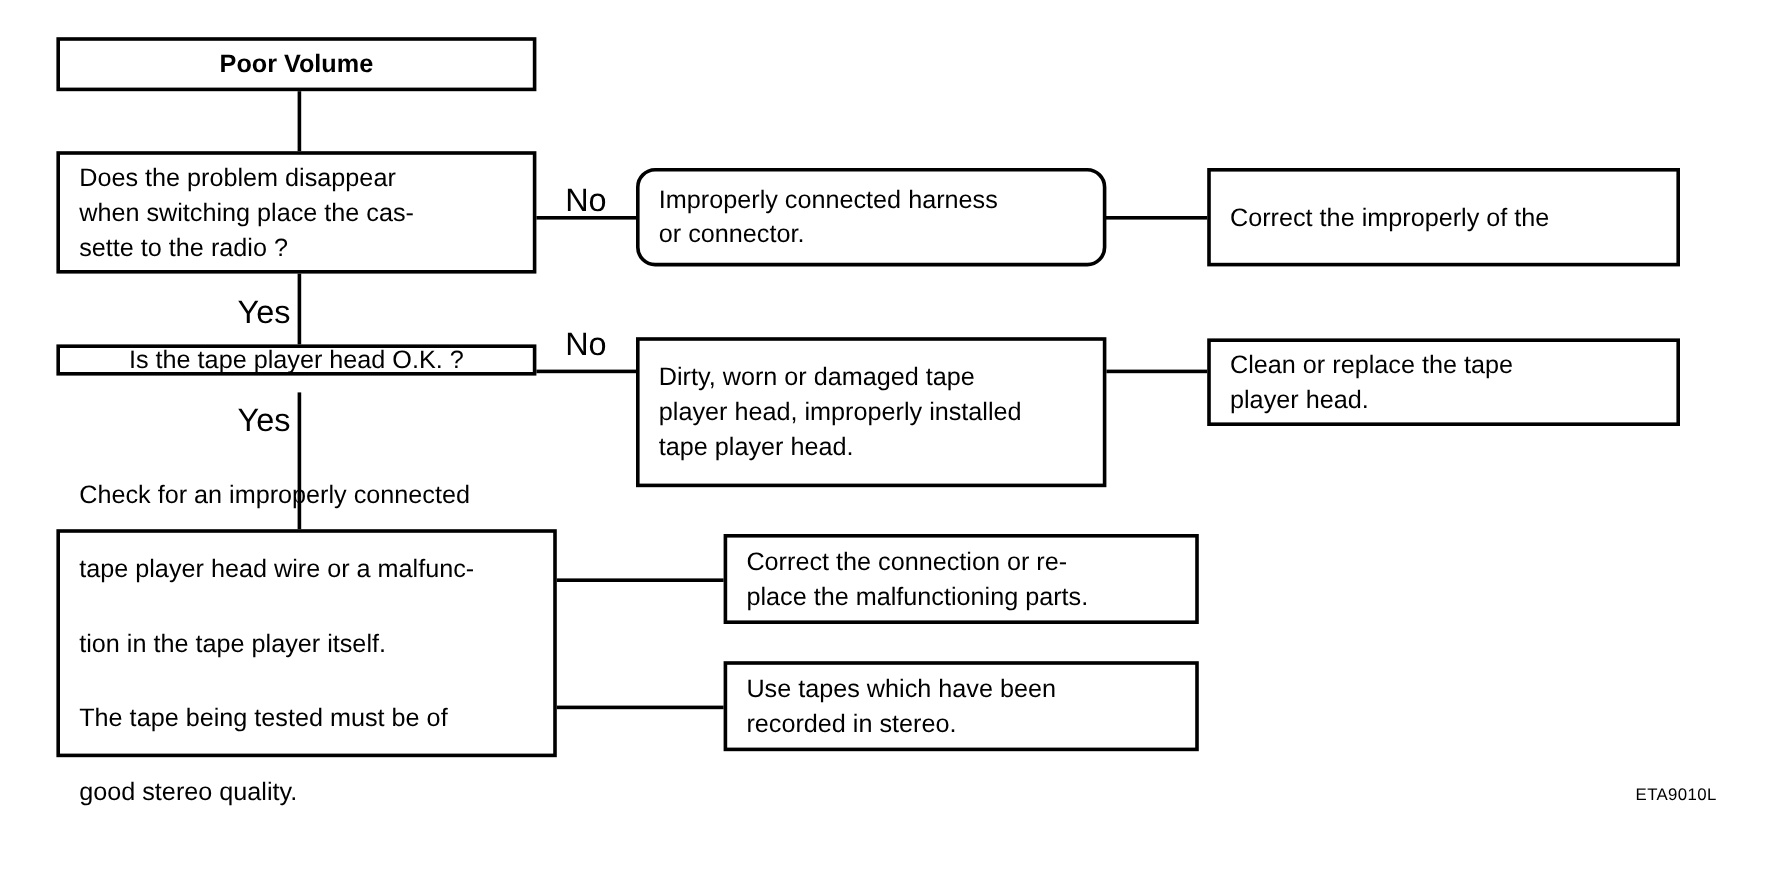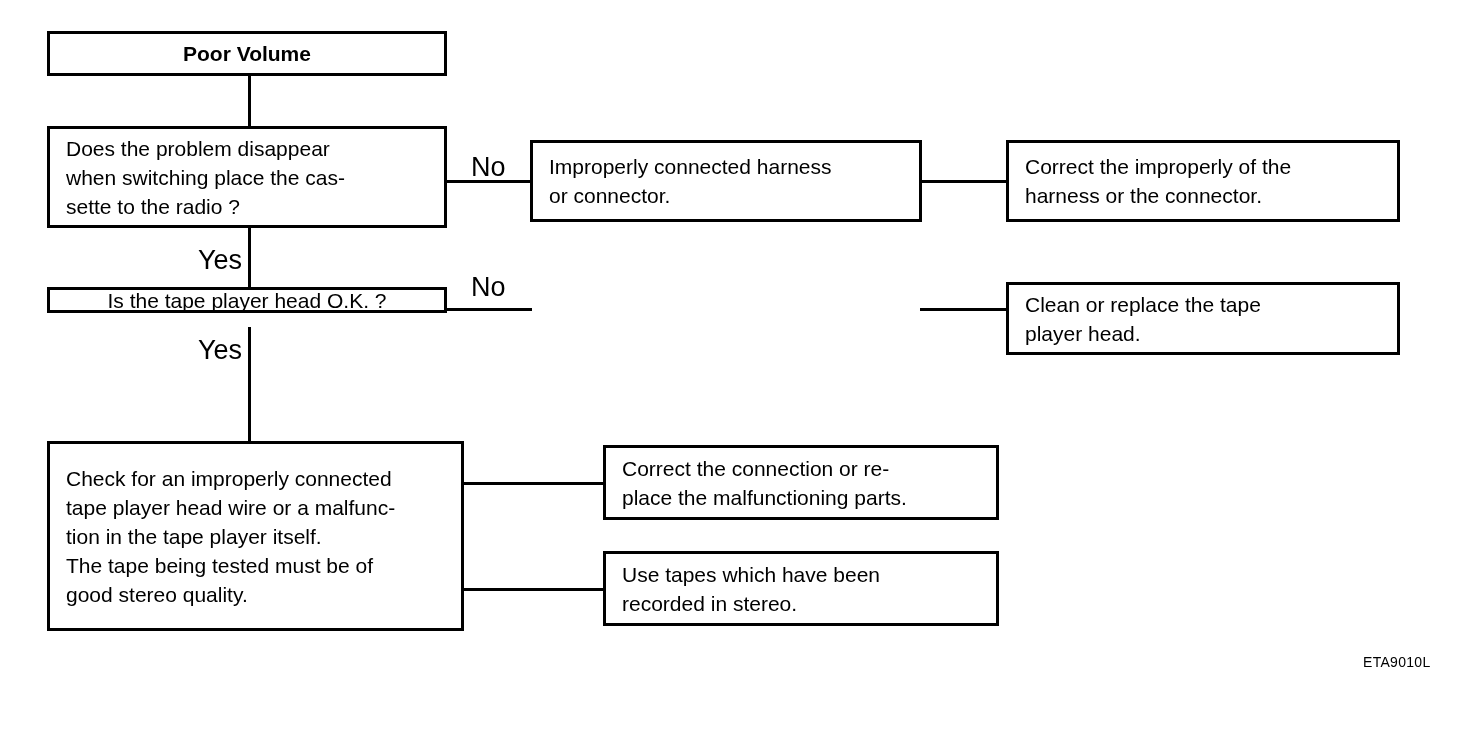--- a/index.html
+++ b/index.html
@@ -106,41 +106,45 @@
   <div class="box center title-box" style="left:47px; top:31px; width:400px; height:45px;">
     <div class="line">Poor Volume</div>
   </div>
 
   <div class="box pad" style="left:47px; top:126px; width:400px; height:102px;">
     <div class="line">Does the problem disappear</div>
     <div class="line">when switching place the cas-</div>
     <div class="line">sette to the radio ?</div>
   </div>
 
-  <div class="box pad" style="left:530px; top:140px; width:392px; height:82px;">
+  <div class="box pad" style="left:530px; top:140px; width:392px; height:82px;border-radius:16px;">
     <div class="line">Improperly connected harness</div>
     <div class="line">or connector.</div>
   </div>
 
   <div class="box pad" style="left:1006px; top:140px; width:394px; height:82px;">
     <div class="line">Correct the improperly of the</div>
-    <div class="line">harness or the connector.</div>
   </div>
 
   <div class="box center" style="left:47px; top:287px; width:400px; height:26px;">
     <div class="line">Is the tape player head O.K. ?</div>
   </div>
 
+  <div class="box pad" style="left:530px; top:281px; width:392px; height:125px;">
+    <div class="line">Dirty, worn or damaged tape</div>
+    <div class="line">player head, improperly installed</div>
+    <div class="line">tape player head.</div>
+  </div>
 
   <div class="box pad" style="left:1006px; top:282px; width:394px; height:73px;">
     <div class="line">Clean or replace the tape</div>
     <div class="line">player head.</div>
   </div>
 
-  <div class="box pad" style="left:47px; top:441px; width:417px; height:190px;">
+  <div class="box pad" style="left:47px; top:441px; width:417px; height:190px;gap:33px;">
     <div class="line">Check for an improperly connected</div>
     <div class="line">tape player head wire or a malfunc-</div>
     <div class="line">tion in the tape player itself.</div>
     <div class="line">The tape being tested must be of</div>
     <div class="line">good stereo quality.</div>
   </div>
 
   <div class="box pad" style="left:603px; top:445px; width:396px; height:75px;">
     <div class="line">Correct the connection or re-</div>
     <div class="line">place the malfunctioning parts.</div>

